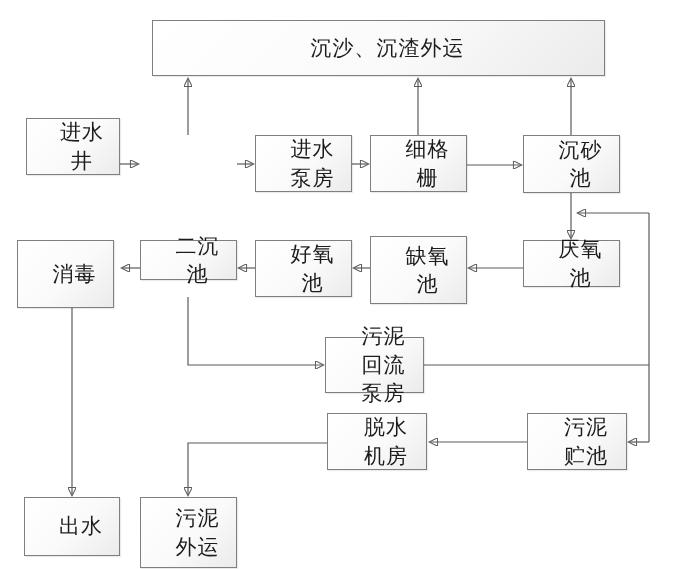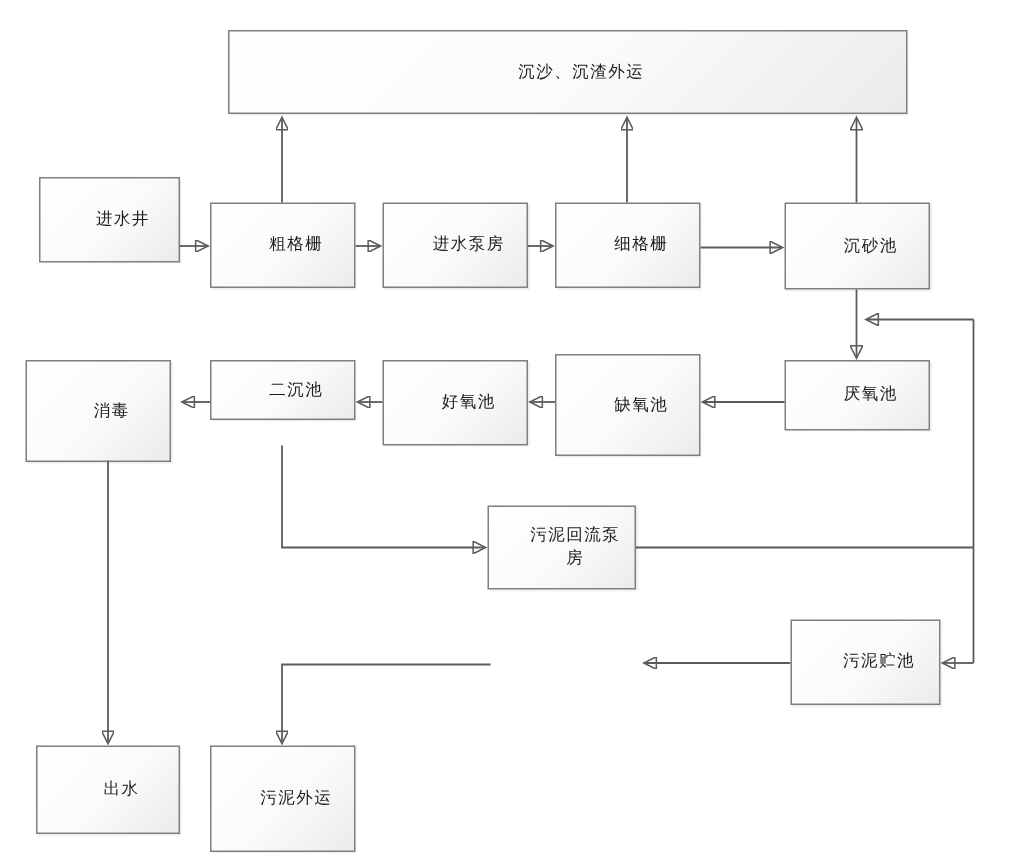--- a/index.html
+++ b/index.html
@@ -12,21 +12,21 @@
   }
   .node{
     position:absolute;
     box-sizing:border-box;
     border:1px solid #7f7f7f;
     background:linear-gradient(135deg,#ffffff 0%,#fafafa 55%,#ebebeb 100%);
     box-shadow:1px 1px 1px rgba(0,0,0,0.08);
     display:flex;align-items:center;justify-content:center;
     text-align:center;
     color:#1c1c1c;
-    font-size:11px;
+    font-size:21px;
     letter-spacing:1px;
     line-height:1.35;
     padding-left:18px;
   }
   .node .lbl{display:block;padding:0 9px;}
   svg.wires{position:absolute;left:0;top:0;width:682px;height:569px;pointer-events:none;}
   svg.wires path{fill:none;stroke:#5b5b5b;stroke-width:1.2;}
 </style>
 </head>
 <body>
@@ -61,23 +61,20 @@
     <path d="M72,297 L72,495" marker-end="url(#arw)"></path>
   </svg>
 
   <div class="node" style="left:152px;top:20px;width:453px;height:56px">
     <span class="lbl">沉沙、沉渣外运</span>
   </div>
 
   <div class="node" style="left:26px;top:118px;width:94px;height:57px">
     <span class="lbl">进水井</span>
   </div>
-  <div class="node" style="left:140px;top:135px;width:97px;height:57px">
-    <span class="lbl">粗格栅</span>
-  </div>
   <div class="node" style="left:255px;top:135px;width:97px;height:57px">
     <span class="lbl">进水泵房</span>
   </div>
   <div class="node" style="left:370px;top:135px;width:97px;height:57px">
     <span class="lbl">细格栅</span>
   </div>
   <div class="node" style="left:523px;top:135px;width:97px;height:58px">
     <span class="lbl">沉砂池</span>
   </div>
 
@@ -94,20 +91,23 @@
     <span class="lbl">缺氧池</span>
   </div>
   <div class="node" style="left:523px;top:240px;width:97px;height:47px">
     <span class="lbl">厌氧池</span>
   </div>
 
   <div class="node" style="left:325px;top:337px;width:99px;height:56px">
     <span class="lbl">污泥回流泵房</span>
   </div>
 
+  <div class="node" style="left:327px;top:413px;width:100px;height:57px">
+    <span class="lbl">脱水机房</span>
+  </div>
   <div class="node" style="left:527px;top:413px;width:100px;height:57px">
     <span class="lbl">污泥贮池</span>
   </div>
 
   <div class="node" style="left:24px;top:497px;width:96px;height:59px">
     <span class="lbl">出水</span>
   </div>
   <div class="node" style="left:140px;top:497px;width:97px;height:71px">
     <span class="lbl">污泥外运</span>
   </div>

